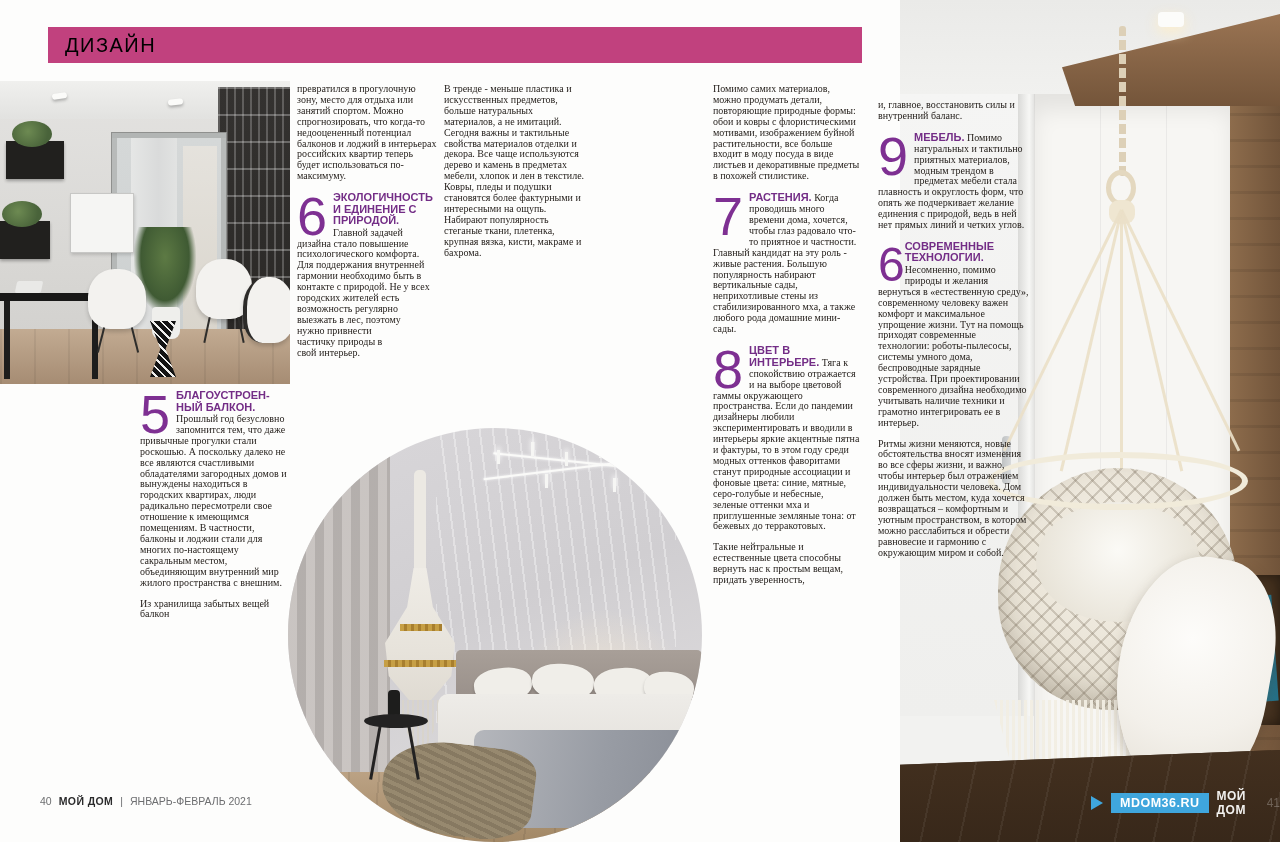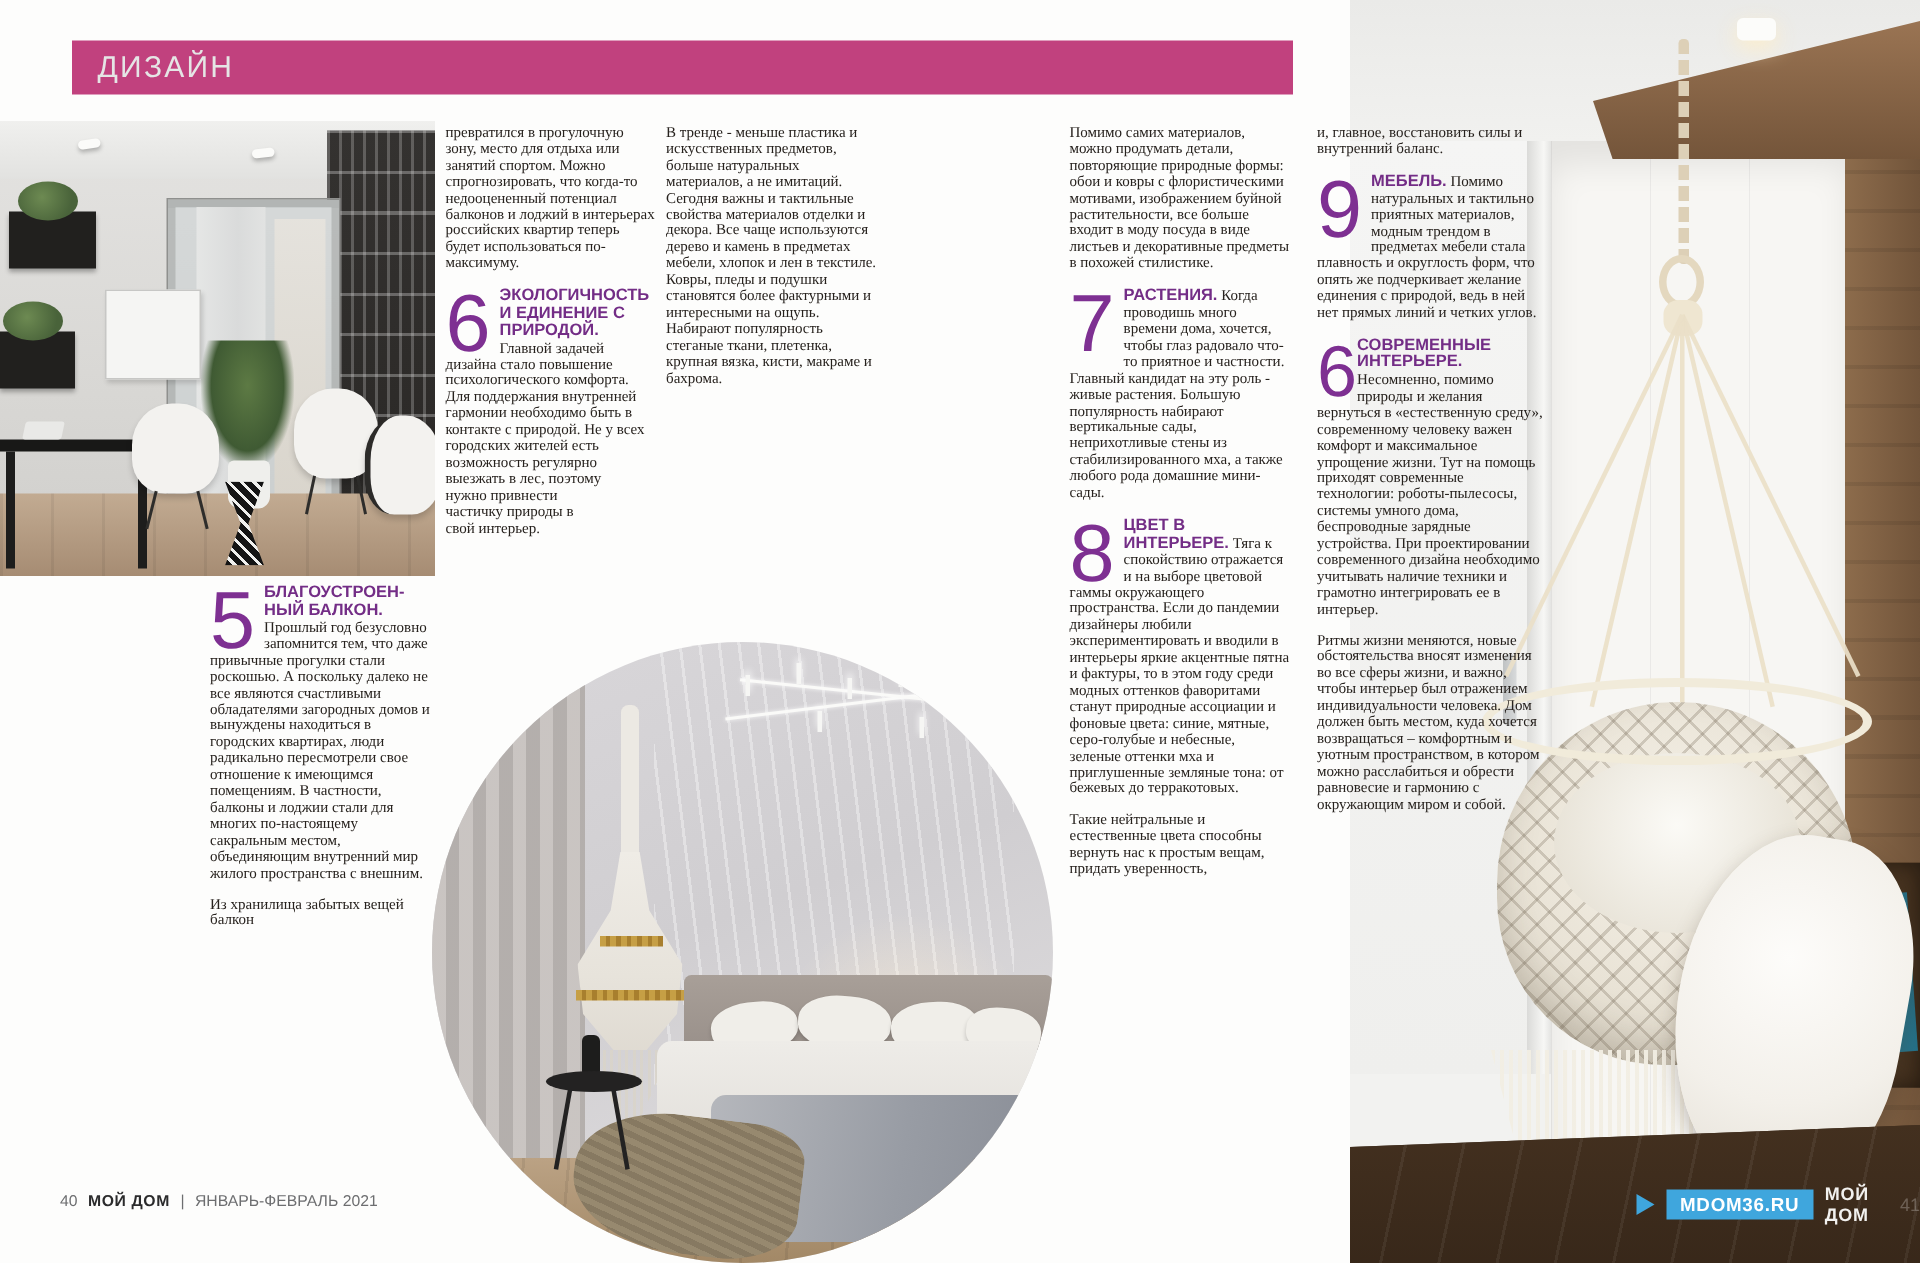--- a/index.html
+++ b/index.html
@@ -2,28 +2,28 @@
 <html lang="ru"><head>
 <meta charset="utf-8">
 <style>
   html,body{margin:0;padding:0;background:#ffffff;}
   .page{position:relative;width:1280px;height:842px;background:#fdfdfc;overflow:hidden;
         font-family:"Liberation Serif",serif;color:#27221e;}
 
   
   .kicker{position:absolute;left:48px;top:27px;width:814px;height:36px;background:#c1417e;
           display:flex;align-items:center;padding-left:17px;box-sizing:border-box;z-index:4;}
-  .kicker span{font-family:"Liberation Sans",sans-serif;font-size:20px;color:#e5e5e5;letter-spacing:1.5px;}
+  .kicker span{font-family:"Liberation Sans",sans-serif;font-size:20px;color:#000000;letter-spacing:1.5px;}
 
   
   .col{position:absolute;top:84px;font-size:10px;line-height:10.9px;}
   #col1{left:297px;width:141px;z-index:3;}
   #col2{left:444px;width:142px;z-index:3;}
   #col3{left:713px;width:147px;z-index:3;}
-  #col4{left:878px;width:151px;z-index:6;}
+  #col4{left:878px;width:151px;z-index:6;margin-top:16px;}
   #item5col{position:absolute;left:140px;top:390px;width:150px;z-index:3;font-size:10px;line-height:10.9px;}
   .col p,#item5col p{margin:0 0 10px;}
   p.nogap{margin-bottom:0;}
   p.wrapnarrow{width:96px;margin:0 0 10px;}
   .bignum{float:left;font-family:"Liberation Sans",sans-serif;color:#7e3092;font-size:54px;
           line-height:42px;margin:3px 6px 0 0;font-weight:400;}
   .bignum.two{font-size:48px;letter-spacing:-4px;margin-right:4px;}
   .ht{font-family:"Liberation Sans",sans-serif;font-weight:bold;color:#732d86;
       font-size:11px;line-height:11.5px;}
   .ht.block{display:block;margin-bottom:1px;}
@@ -297,21 +297,21 @@
 
   <div class="col" id="col4">
     <p>и, главное, восстановить силы и внутренний баланс.</p>
     <div class="item">
       <div class="bignum">9</div>
       <p><span class="ht">МЕБЕЛЬ.</span>
          <span>Помимо натуральных и тактильно приятных материалов, модным трендом в предметах мебели стала плавность и округлость форм, что опять же подчеркивает желание единения с природой, ведь в ней нет прямых линий и четких углов.</span></p>
     </div>
     <div class="item">
       <div class="bignum two">6</div>
-      <span class="ht block">СОВРЕМЕННЫЕ ИНТЕРЬЕРЕ.</span>
+      <span class="ht block">СОВРЕМЕННЫЕ ТЕХНОЛОГИИ.</span>
       <p>Несомненно, помимо природы и желания вернуться в «естественную среду», современному человеку важен комфорт и максимальное упрощение жизни. Тут на помощь приходят современные технологии: роботы-пылесосы, системы умного дома, беспроводные зарядные устройства. При проектировании современного дизайна необходимо учитывать наличие техники и грамотно интегрировать ее в интерьер.</p>
     </div>
     <p>Ритмы жизни меняются, новые обстоятельства вносят изменения во все сферы жизни, и важно, чтобы интерьер был отражением индивидуальности человека. Дом должен быть местом, куда хочется возвращаться – комфортным и уютным пространством, в котором можно расслабиться и обрести равновесие и гармонию с окружающим миром и собой.</p>
   </div>
 
   <div class="footL">
     <span>40</span>
     <span class="brand">МОЙ ДОМ</span>
     <span>|</span>
     <span>ЯНВАРЬ-ФЕВРАЛЬ 2021</span>

